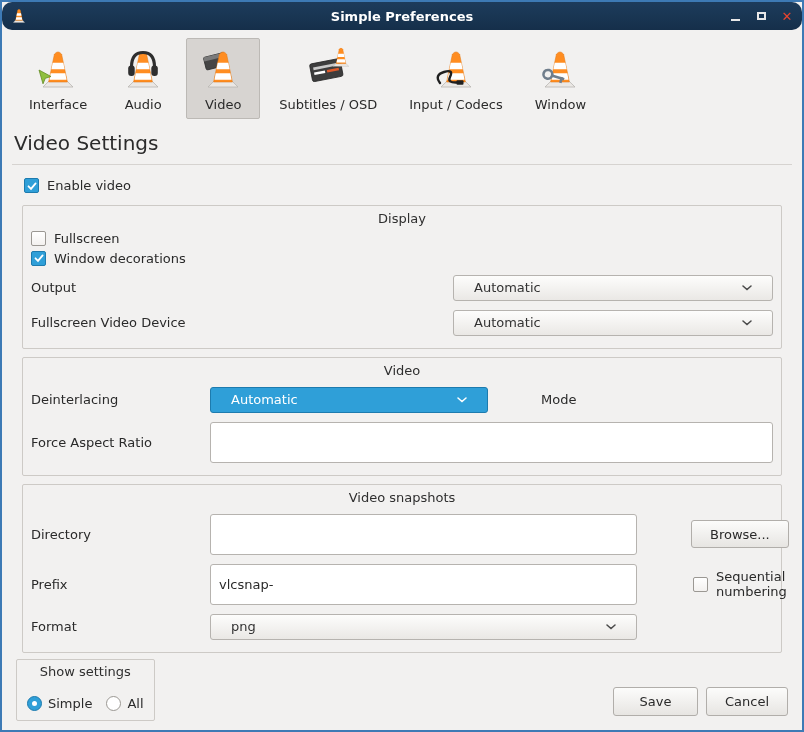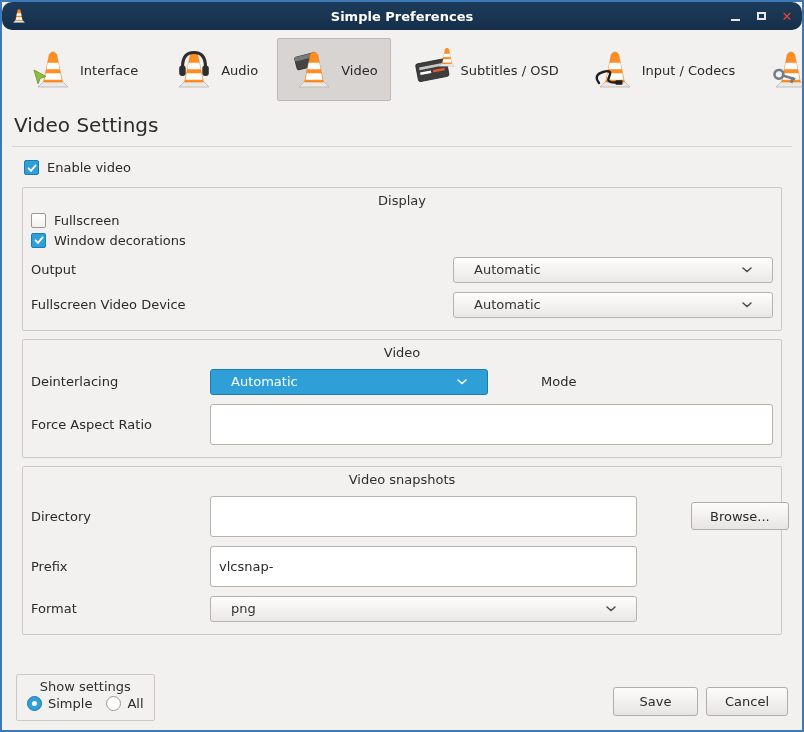--- a/index.html
+++ b/index.html
@@ -16,21 +16,21 @@
               font-weight:bold; font-size:13px; pointer-events:none; }
   .tb-appicon { width:20px; height:20px; display:flex; align-items:center; }
   .tb-controls { margin-left:auto; display:flex; gap:12px; align-items:center; z-index:2; }
   .ctrl { width:14px; height:14px; display:flex; align-items:center; justify-content:center; }
   .ctrl-min { width:9px; height:2px; background:#e8e8e8; align-self:flex-end; margin-bottom:2px; }
   .ctrl-max-box { width:9px; height:8px; border:2px solid #e8e8e8; }
   .ctrl-close { color:#e8442e; font-size:13px; font-weight:bold; line-height:1; }
 
   
   .toolbar { display:flex; align-items:flex-start; padding:8px 0 4px 14px; gap:6px; flex:none; }
-  .tool-item { display:flex; flex-direction:row; align-items:center; gap:3px;
+  .tool-item { display:flex; flex-direction:column; align-items:center; gap:3px;
                padding:7px 12px 6px; border:1px solid transparent; border-radius:2px; cursor:default; }
   .tool-item.selected { background:#d7d4d1; border-color:#bcb9b5; }
   .ticon { width:48px; height:48px; display:block; }
   .tlabel { font-size:13px; white-space:nowrap; }
 
   
   .page-title { font-size:20px; color:#2b2b2b; margin:8px 0 9px 12px; flex:none; }
   .sep { height:1px; background:#d6d3d0; margin:0 10px; flex:none; }
 
   
@@ -75,21 +75,21 @@
   .w427 { width:427px; flex:none; }
   .grow { flex:1; }
   .mode-label { margin:0 10px 0 9px; }
   .browse { flex:1; margin-left:10px; height:28px; }
   .seq { margin-left:12px; }
   .checkline { margin:5px 0 2px; display:flex; }
 
   
   .footer { margin-top:auto; display:flex; align-items:flex-end; padding:0 14px 9px; flex:none; }
   .show-settings { border:1px solid #cdcac6; border-radius:2px; padding:4px 10px 9px; background:#f2f1f0; }
-  .show-settings .group-title { margin-bottom:2px; }
+  .show-settings .group-title { margin-bottom:17px; }
   .radio-row { display:flex; align-items:center; gap:14px; }
   .radio-item { display:inline-flex; align-items:center; gap:6px; }
   .reset-btn { margin-left:14px; margin-bottom:5px; }
   .spacer { flex:1; }
   .save-btn { margin-bottom:5px; min-width:85px; }
   .cancel-btn { margin-left:8px; margin-bottom:5px; min-width:80px; }
 </style>
 </head>
 <body>
 
@@ -274,20 +274,24 @@
   <div class="group">
     <div class="group-title">Video snapshots</div>
     <div class="field-row">
       <span class="flabel w135">Directory</span>
       <input class="textinput w427" value="" style="">
       <button class="btn browse">Browse...</button>
     </div>
     <div class="field-row">
       <span class="flabel w135">Prefix</span>
       <input class="textinput w427" value="vlcsnap-" style="">
+      <label class="checkrow seq">
+        <span class="cb"></span>
+        <span>Sequential numbering</span>
+      </label>
     </div>
     <div class="field-row">
       <span class="flabel w135">Format</span>
       <div class="combo w427">
         <span class="combo-text">png</span>
         <span class="combo-arrow">
           <svg viewBox="0 0 10 6" width="10" height="6">
               <path d="M1 1 L5 4.6 L9 1" fill="none" stroke="currentColor" stroke-width="1.5" stroke-linecap="round"></path>
             </svg>
         </span>

